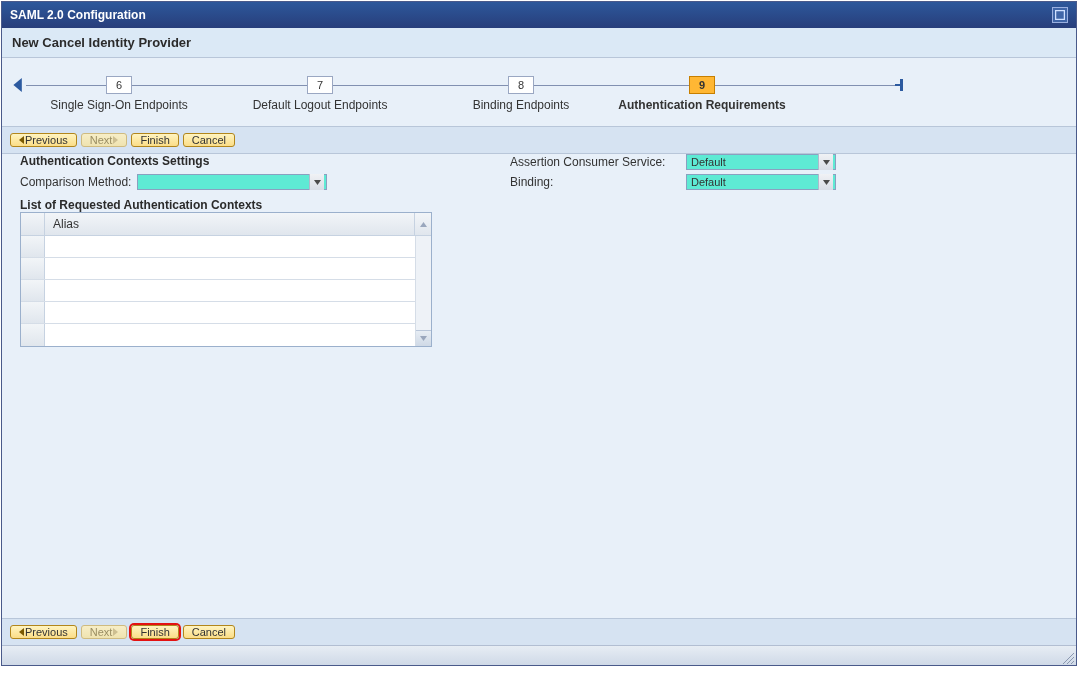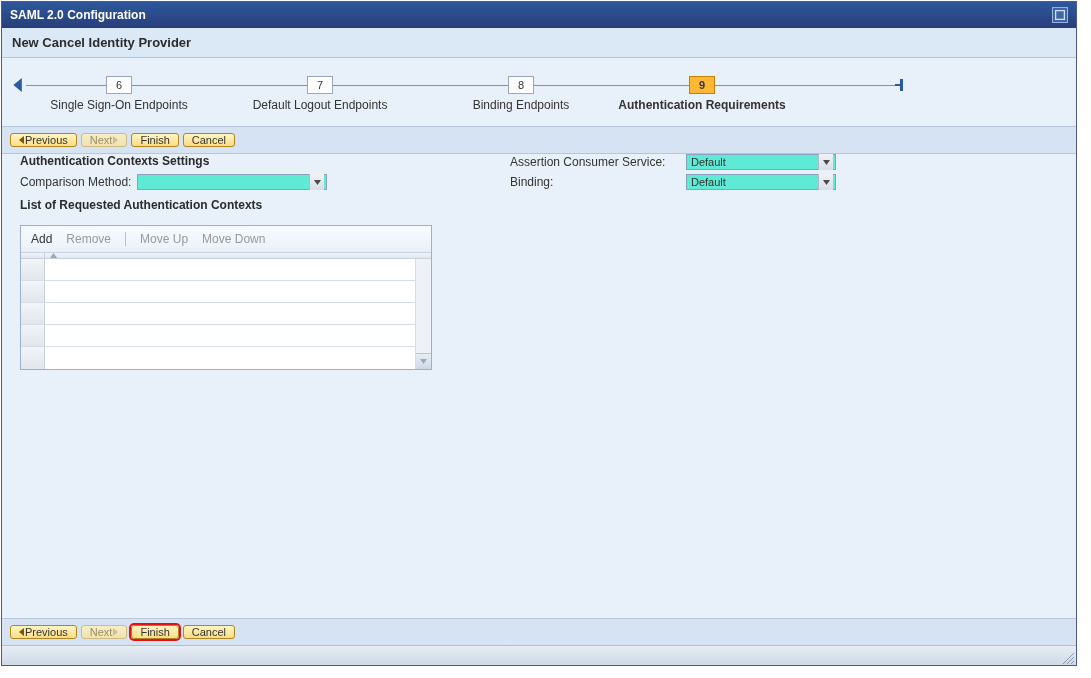--- a/index.html
+++ b/index.html
@@ -172,21 +172,21 @@
     background: linear-gradient(#f0f2f5,#d8dde6);
     border-left: 1px solid #aeb9cc;
     display: flex; align-items: center; justify-content: center;
     margin-left: 4px;
   }
   .dd-arrow svg { width:7px; height:5px; }
   .subsection {
     font-weight: bold;
     color: #2b2b2b;
     margin-top: 8px;
-    margin-bottom: 13px;
+    margin-bottom: 0;
   }
   .grid-box {
     border: 1px solid #9bb0cc;
     width: 412px;
   }
   .grid-toolbar {
     background: linear-gradient(#f7fbff, #e9f1f8);
     border-bottom: 1px solid #c6d2e1;
     padding: 6px 10px;
     display: flex;
@@ -353,29 +353,23 @@
           <span class="dd-arrow">
               <svg viewBox="0 0 7 5">
                 <polygon points="0,0 7,0 3.5,5" fill="#4a4a4a"></polygon>
               </svg>
             </span>
         </div>
       </div>
       <div class="subsection">List of Requested Authentication Contexts</div>
 
       <div class="grid-box">
-        <div class="grid-toolbar">
-          <span class="tb-item enabled">Add</span>
-          <span class="tb-item">Remove</span>
-          <span class="tb-sep"></span>
-          <span class="tb-item">Move Up</span>
-          <span class="tb-item">Move Down</span>
-        </div>
         <div class="grid-header">
           <div class="gh-rowsel"></div>
+          <div class="gh-col">Alias</div>
           <div class="gh-scroll">
               <svg width="7" height="5" viewBox="0 0 7 5">
                 <polygon points="3.5,0 7,5 0,5" fill="#9aa7bd"></polygon>
               </svg>
             </div>
         </div>
         <div class="grid-body">
           <div class="grid-rows">
             <div class="grid-row">
                 <div class="gr-rowsel"></div>

